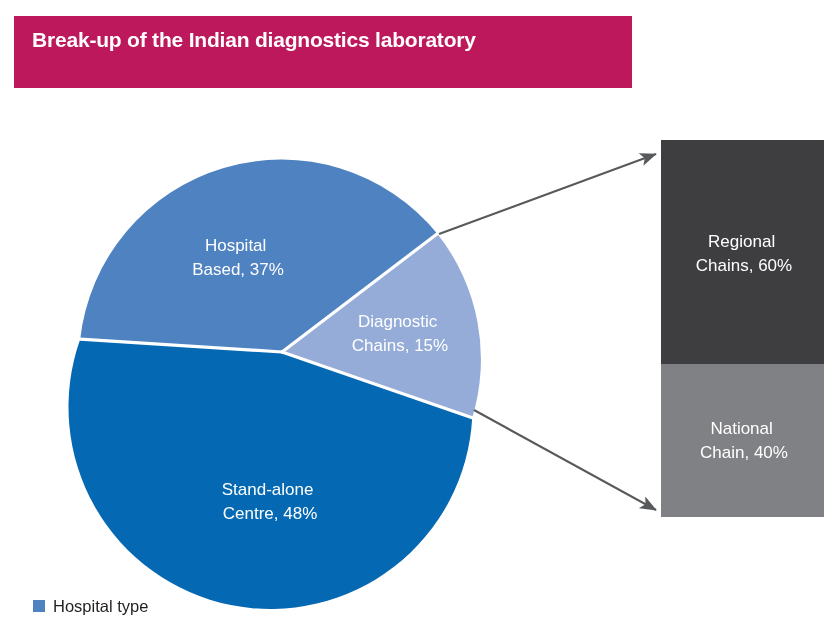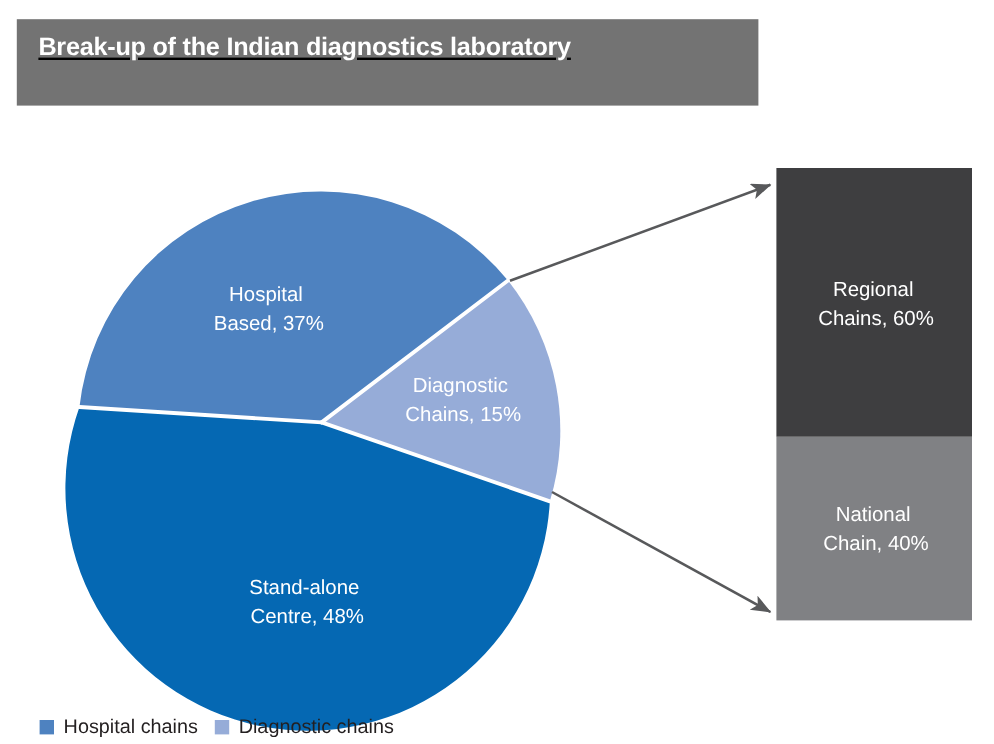--- a/index.html
+++ b/index.html
@@ -10,38 +10,37 @@
     position:relative;
     overflow:hidden;
     -webkit-font-smoothing:antialiased;
   }
 
   
   .title-bar{
     position:absolute;
     left:14px;top:16px;
     width:618px;height:72px;
-    background:#737373;
+    background:#be185d;
     box-sizing:border-box;
     padding:10px 30px 0 18px;
-    text-decoration:underline;
   }
   .title-bar .title-line{
     color:#ffffff;
     font-size:21px;
     font-weight:bold;
     line-height:27px;
     letter-spacing:-0.2px;
     white-space:nowrap;
   }
 
   
   .stage{
     position:absolute;
-    left:2px;top:0;
+    left:16px;top:0;
     width:696px;height:620px;
   }
   .stage svg{display:block;}
 
   .slice-label{
     fill:#ffffff;
     font-family:"Liberation Sans", sans-serif;
     font-size:17px;
     text-anchor:middle;
   }
@@ -144,19 +143,15 @@
         <tspan x="728" dy="24">Chain, 40%</tspan>
       </text>
     </g>
 
   </svg>
 </div>
 
 <div class="legend">
   <div class="legend-item">
     <span class="legend-swatch" style="background:#4e82c0"></span>
-    <span class="legend-text">Hospital chains</span>
-  </div>
-  <div class="legend-item">
-    <span class="legend-swatch" style="background:#96acd8"></span>
-    <span class="legend-text">Diagnostic chains</span>
+    <span class="legend-text">Hospital type</span>
   </div>
 </div>
 
 </body></html>

